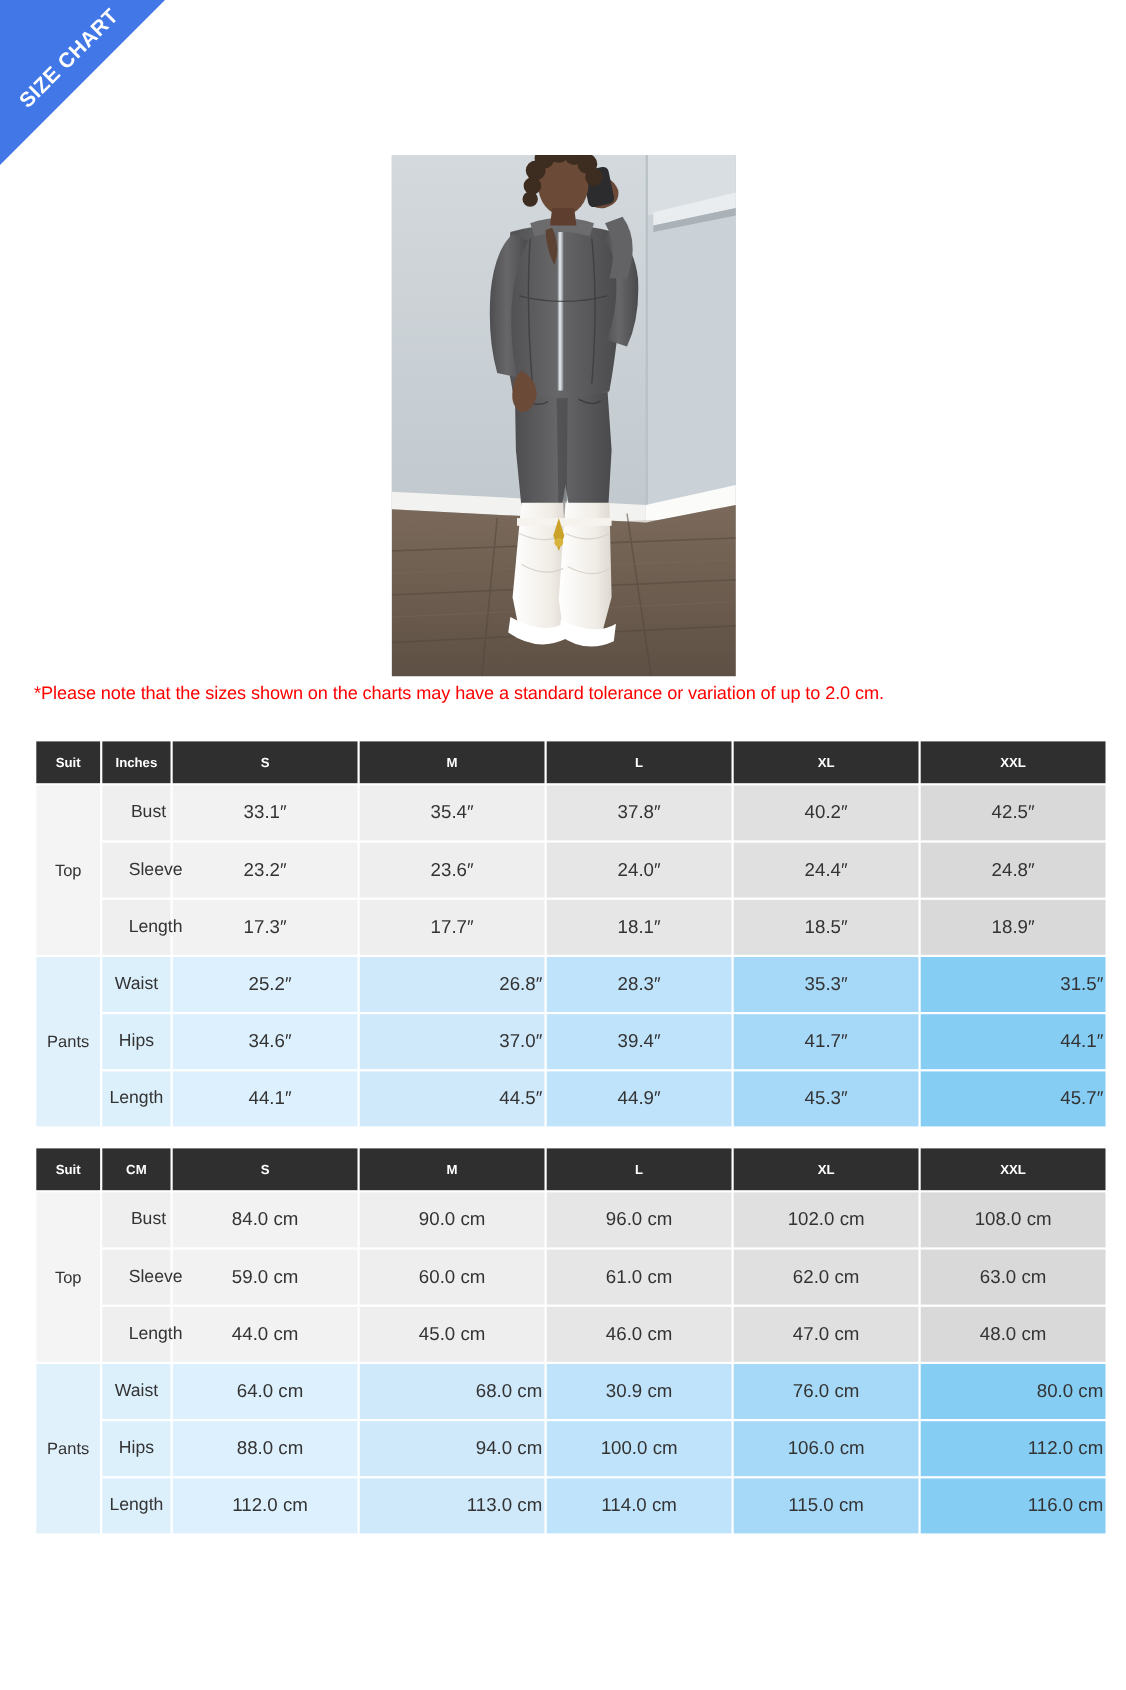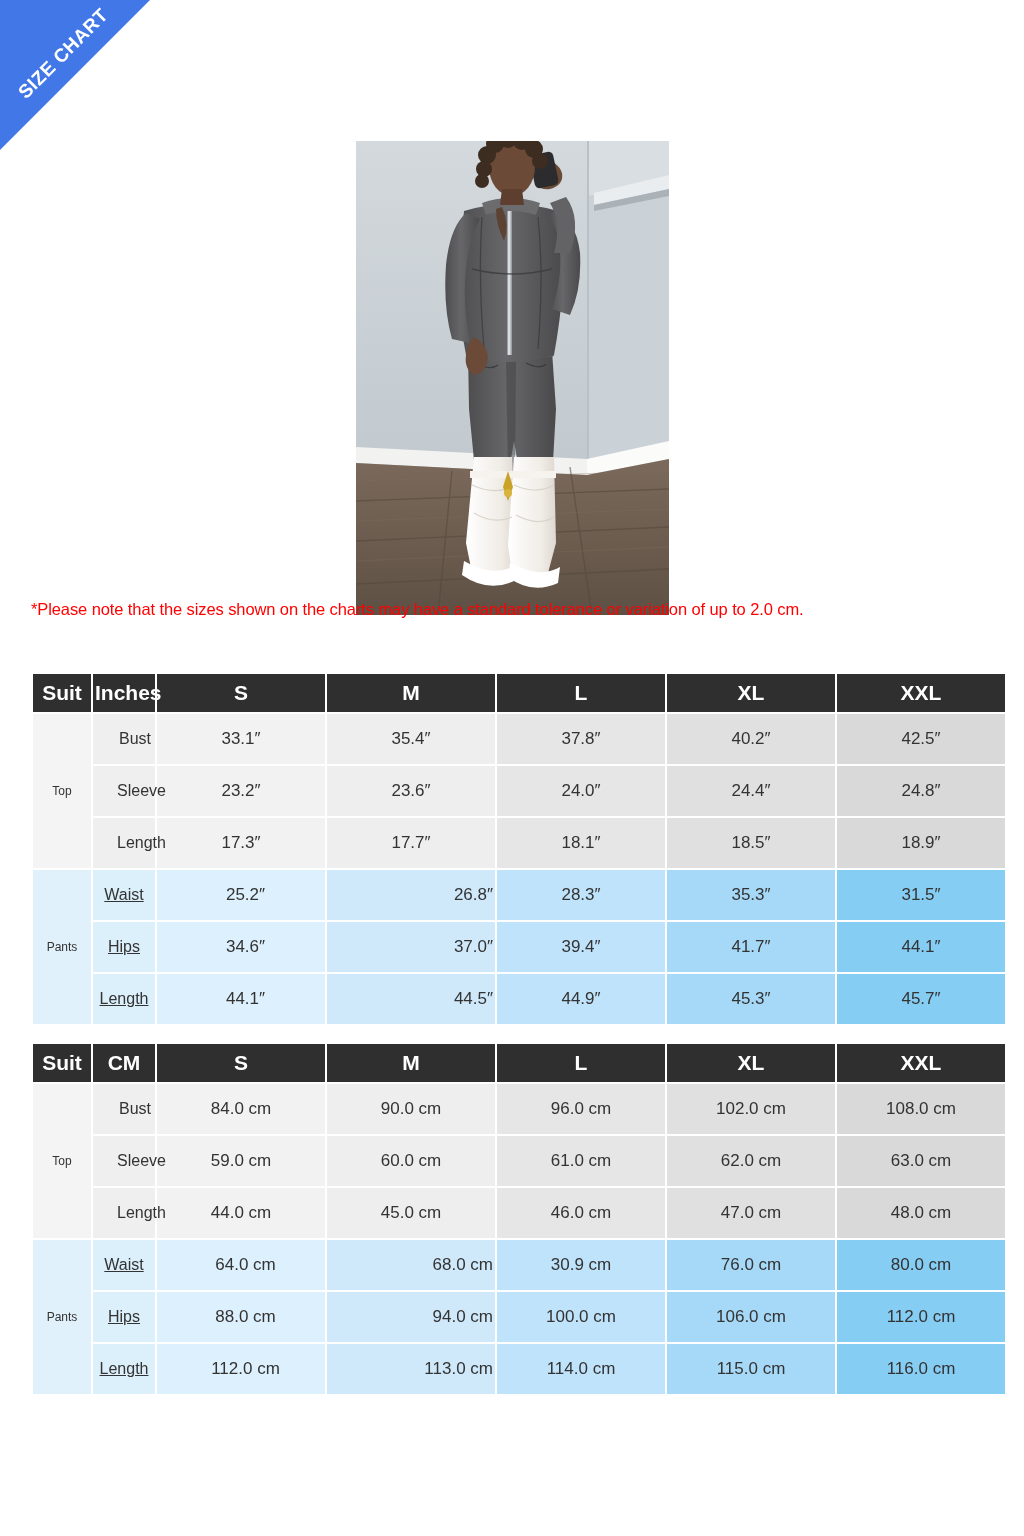--- a/index.html
+++ b/index.html
@@ -59,21 +59,21 @@
     height: 474px;
     overflow: hidden;
     background: #cfd4d8;
   }
   .photo svg { display: block; width: 100%; height: 100%; }
 
   
   .note {
     position: absolute;
     left: 31px;
-    top: 600px;
+    top: 621px;
     width: 960px;
     color: #ff0000;
     font-size: 16.5px;
     line-height: 1.2;
     letter-spacing: -0.1px;
     white-space: nowrap;
   }
 
   
   .sizetable {
@@ -97,54 +97,54 @@
     color: #333333;
     font-weight: normal;
     border: 0;
   }
 
   .sizetable thead th {
     height: 38px;
     background: #2f2f2f;
     color: #ffffff;
     font-weight: bold;
-    font-size: 21px;
+    font-size: 12px;
   }
 
   
   col.c-suit  { width: 58px; }
   col.c-part  { width: 62px; }
   col.c-size  { width: 168px; }
 
   
   td.grp {
-    font-size: 12px;
+    font-size: 15px;
     color: #333333;
   }
   td.grp.top   { background: #f4f4f4; }
   td.grp.pants { background: #e1f1fb; }
 
   
   td.part { font-size: 16px; }
   tr.top   td.part { background: #efefef; padding-left: 24px; }
-  tr.pants td.part { background: #dcf0fc; text-decoration: underline; }
+  tr.pants td.part { background: #dcf0fc; }
 
   
   tr.top td.v1 { background: #f2f2f2; }
   tr.top td.v2 { background: #eeeeee; }
   tr.top td.v3 { background: #e6e6e6; }
   tr.top td.v4 { background: #e0e0e0; }
   tr.top td.v5 { background: #d9d9d9; }
 
   
   tr.pants td.v1 { background: #ddf0fd; padding-left: 11px; }
   tr.pants td.v2 { background: #cfe9fb; text-align: right; }
   tr.pants td.v3 { background: #bfe3fa; }
   tr.pants td.v4 { background: #a6d9f7; }
-  tr.pants td.v5 { background: #86cdf4; }
+  tr.pants td.v5 { background: #86cdf4; text-align: right; }
 </style>
 </head>
 <body>
 
 <div id="page">
 
   <div class="ribbon-wrap">
     <div class="ribbon-tri"></div>
     <div class="ribbon-text">SIZE CHART</div>
   </div>

